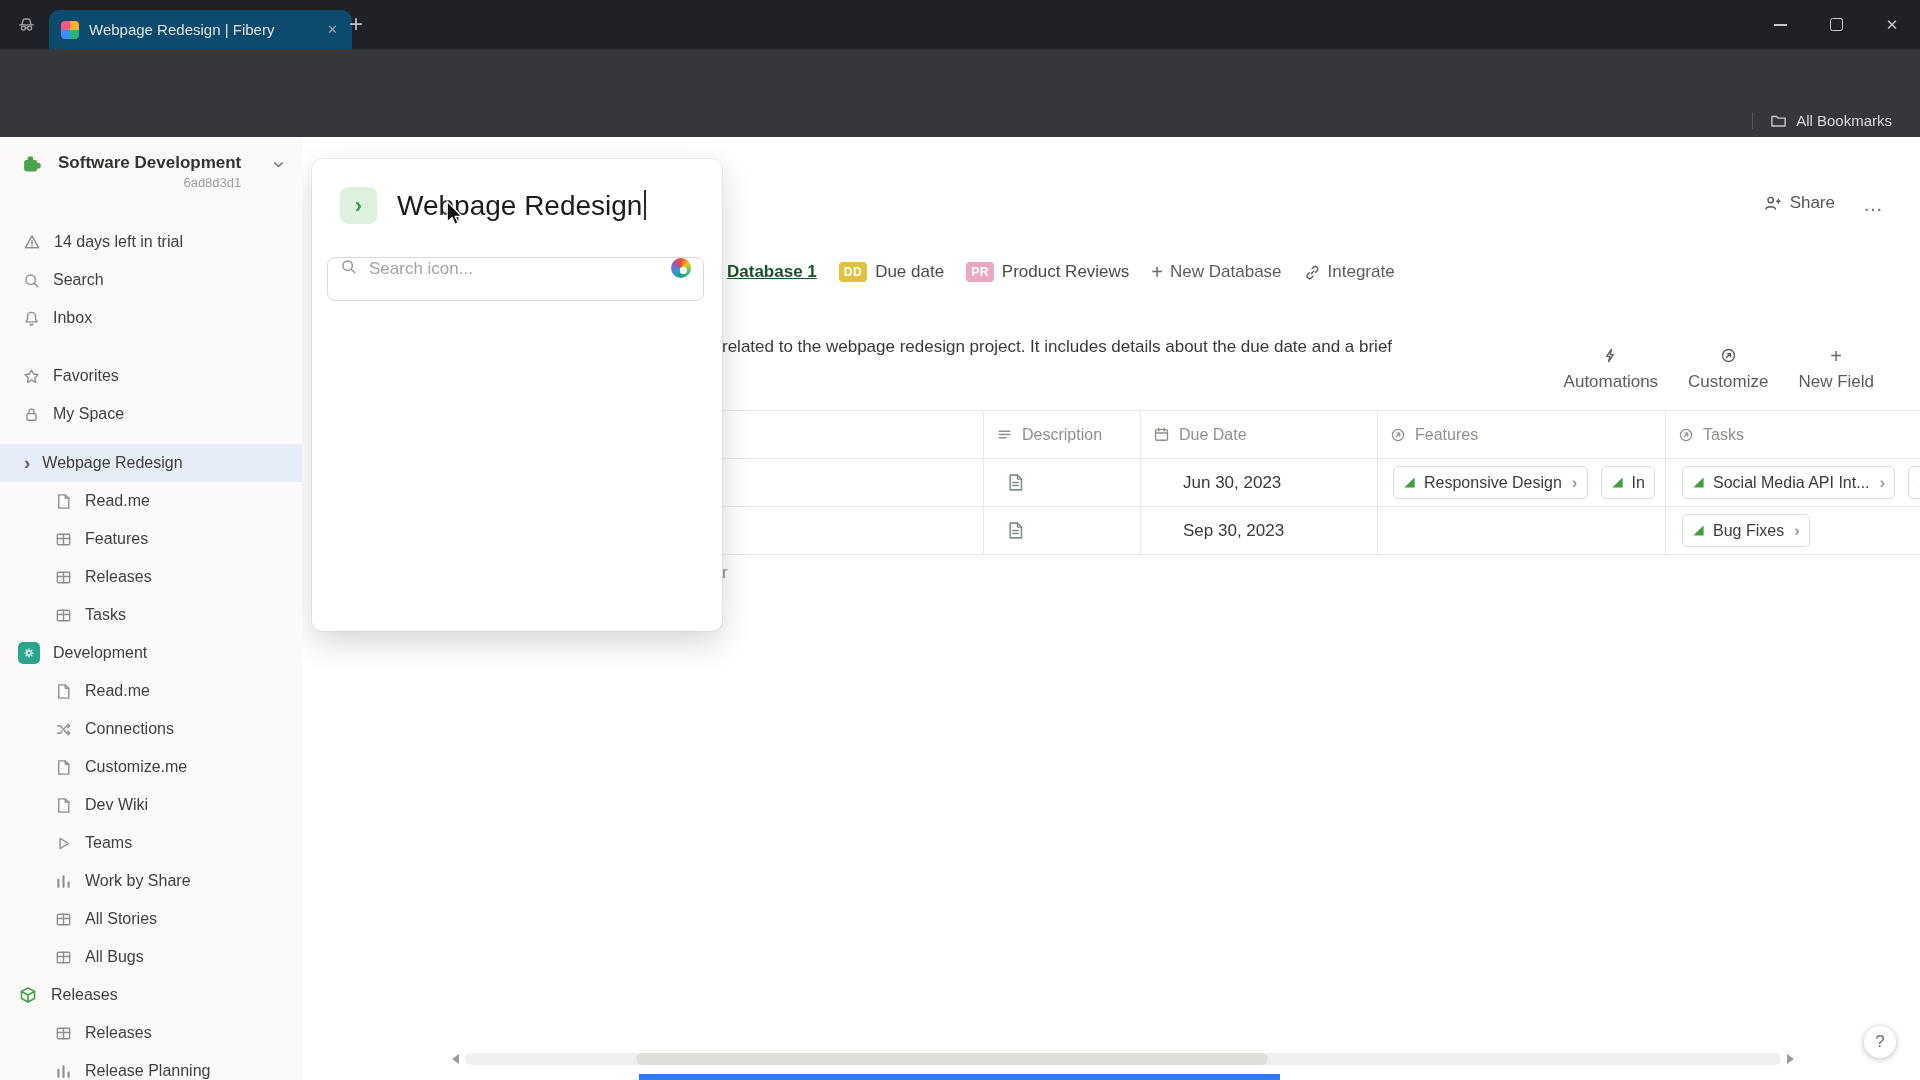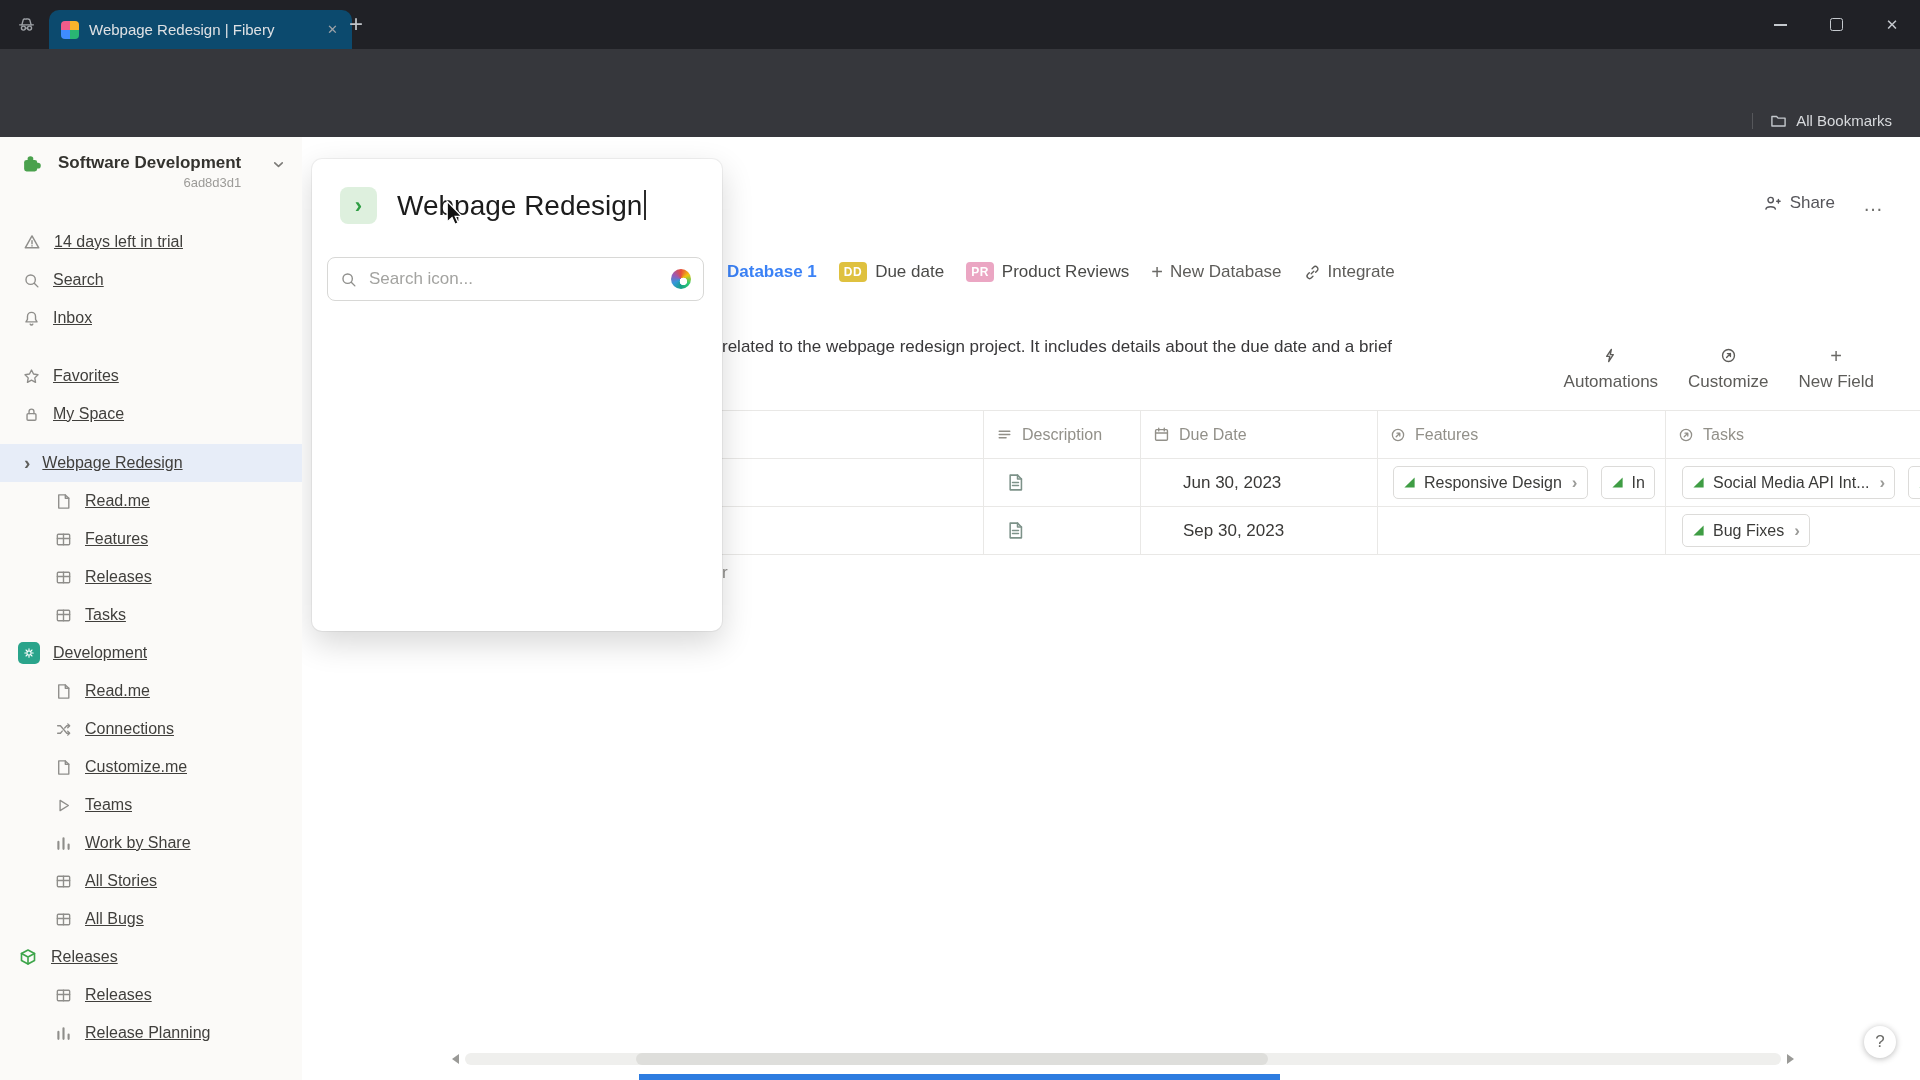--- a/index.html
+++ b/index.html
@@ -41,37 +41,37 @@
   .bm-label{font-size:15px;color:#d8dadd;}
 
   
   .app-sidebar{position:absolute;top:137px;left:0;width:302px;bottom:0;background:#fbfaf8;
                border-right:1px solid #e9e8e5;overflow:hidden;color:#403f3c;}
   .ws-header{position:relative;height:70px;padding:16px 16px 0 20px;display:flex;gap:16px;}
   .ws-name{font-size:17px;font-weight:700;color:#34332f;line-height:19px;}
   .ws-id{font-size:13px;color:#9c9b98;margin-top:3px;text-align:right;}
   .ws-chev{position:absolute;right:16px;top:20px;color:#7c7b78;}
   .s-row{display:flex;align-items:center;height:38px;padding:0 16px 0 23px;gap:13px;font-size:16px;}
-  .s-row .lbl{white-space:nowrap;overflow:hidden;text-overflow:ellipsis;text-decoration:underline;}
+  .s-row .lbl{white-space:nowrap;overflow:hidden;text-overflow:ellipsis;}
   .s-row.child{padding-left:55px;}
   .s-row.section{padding-left:18px;}
   .s-row.sel{background:#e7edf8;padding-left:24px;gap:12px;}
   .s-ic{flex:none;display:flex;align-items:center;justify-content:center;color:#8f8e8b;}
   .chev-txt{color:#5f5f5c;font-size:19px;line-height:14px;font-weight:600;}
   .gap20{height:20px;} .gap11{height:11px;}
   .dev-box{width:22px;height:22px;border-radius:5px;background:#2aa48b;display:flex;align-items:center;justify-content:center;color:#fff;}
 
   
   .main{position:absolute;top:137px;left:302px;right:0;bottom:0;background:#fff;overflow:hidden;}
   .share-row{position:absolute;top:56px;right:36px;display:flex;align-items:flex-start;gap:28px;color:#55555a;font-size:17px;}
   .share-btn{display:flex;align-items:center;gap:9px;}
   .more-dots{font-size:20px;color:#6f6f6c;letter-spacing:1px;}
   .db-toolbar{position:absolute;left:425px;top:118px;height:34px;display:flex;align-items:center;gap:22px;
               font-size:17px;color:#4a4a48;white-space:nowrap;}
-  .db-name{font-weight:600;color:#3b82f6;}
+  .db-name{font-weight:600;color:#14532d;text-decoration:underline;}
   .tb-item{display:flex;align-items:center;gap:8px;}
   .badge{font-size:12px;font-weight:700;color:#fff;border-radius:4px;padding:3px 5px;letter-spacing:.5px;}
   .badge.dd{background:#dfc13f;} .badge.pr{background:#eba6c3;}
   .tb-btn{display:flex;align-items:center;gap:7px;color:#5d5c59;}
   .plus{font-size:20px;line-height:16px;color:#6a6966;}
   .desc{position:absolute;left:420px;top:200px;width:700px;font-size:17px;color:#39383a;
         white-space:nowrap;overflow:hidden;}
   .field-actions{position:absolute;top:210px;right:46px;display:flex;align-items:center;gap:30px;
                  font-size:17px;color:#5d5c59;}
   .fa-btn{display:flex;align-items:center;gap:8px;flex-direction:column;}
@@ -109,21 +109,21 @@
   .popup{position:absolute;left:10px;top:22px;width:410px;height:472px;background:#fff;border-radius:10px;
          box-shadow:0 0 0 1px rgba(0,0,0,.05),0 12px 32px rgba(0,0,0,.16);z-index:40;}
   .popup-head{position:absolute;left:28px;top:28px;right:28px;display:flex;align-items:center;gap:20px;}
   .expand-btn{width:37px;height:37px;border-radius:8px;background:#def0de;display:flex;align-items:center;
               justify-content:center;color:#2f9e44;font-size:22px;font-weight:700;flex:none;}
   .popup-title{font-size:28px;font-weight:500;color:#1c1c1c;white-space:nowrap;}
   .caret{display:inline-block;width:2px;height:30px;background:#2b2b2b;margin-left:2px;vertical-align:-5px;
          animation:blink 1.1s steps(1) infinite;}
   @keyframes blink{50%{opacity:0;}}
   .popup-search{position:absolute;left:15px;top:98px;width:377px;height:44px;border:1px solid #d8d8d6;
-                border-radius:8px;display:flex;align-items:center;padding:0 12px;gap:10px;box-sizing:border-box;}
+                border-radius:8px;display:flex;align-items:flex-start;padding:0 12px;gap:10px;box-sizing:border-box;}
   .popup-search input{flex:1;border:none;outline:none;font-size:17px;color:#3a3a38;background:transparent;
                       font-family:inherit;}
   .popup-search input::placeholder{color:#a3a3a0;}
   .palette{width:20px;height:20px;border-radius:50%;flex:none;
            background:radial-gradient(circle at 62% 62%,#fff 0 3.5px,transparent 4px),
                       conic-gradient(#e74c3c,#f1c40f,#2ecc71,#16a085,#3498db,#9b59b6,#e74c3c);}
   .cursor{position:absolute;left:143px;top:63px;z-index:60;}
 </style>
 </head>
 <body>
@@ -457,20 +457,28 @@
         </span>
       <span class="lbl">Connections</span>
     </div>
     <div class="s-row child">
       <span class="s-ic">
           <svg class="icsvg" width="17" height="17" viewBox="0 0 16 16">
             <use href="#i-doc"></use>
           </svg>
         </span>
       <span class="lbl">Customize.me</span>
+    </div>
+    <div class="s-row child">
+      <span class="s-ic">
+          <svg class="icsvg" width="17" height="17" viewBox="0 0 16 16">
+            <use href="#i-doc"></use>
+          </svg>
+        </span>
+      <span class="lbl">Dev Wiki</span>
     </div>
     <div class="s-row child">
       <span class="s-ic">
           <svg class="icsvg" width="17" height="17" viewBox="0 0 16 16">
             <use href="#i-play"></use>
           </svg>
         </span>
       <span class="lbl">Teams</span>
     </div>
     <div class="s-row child">

